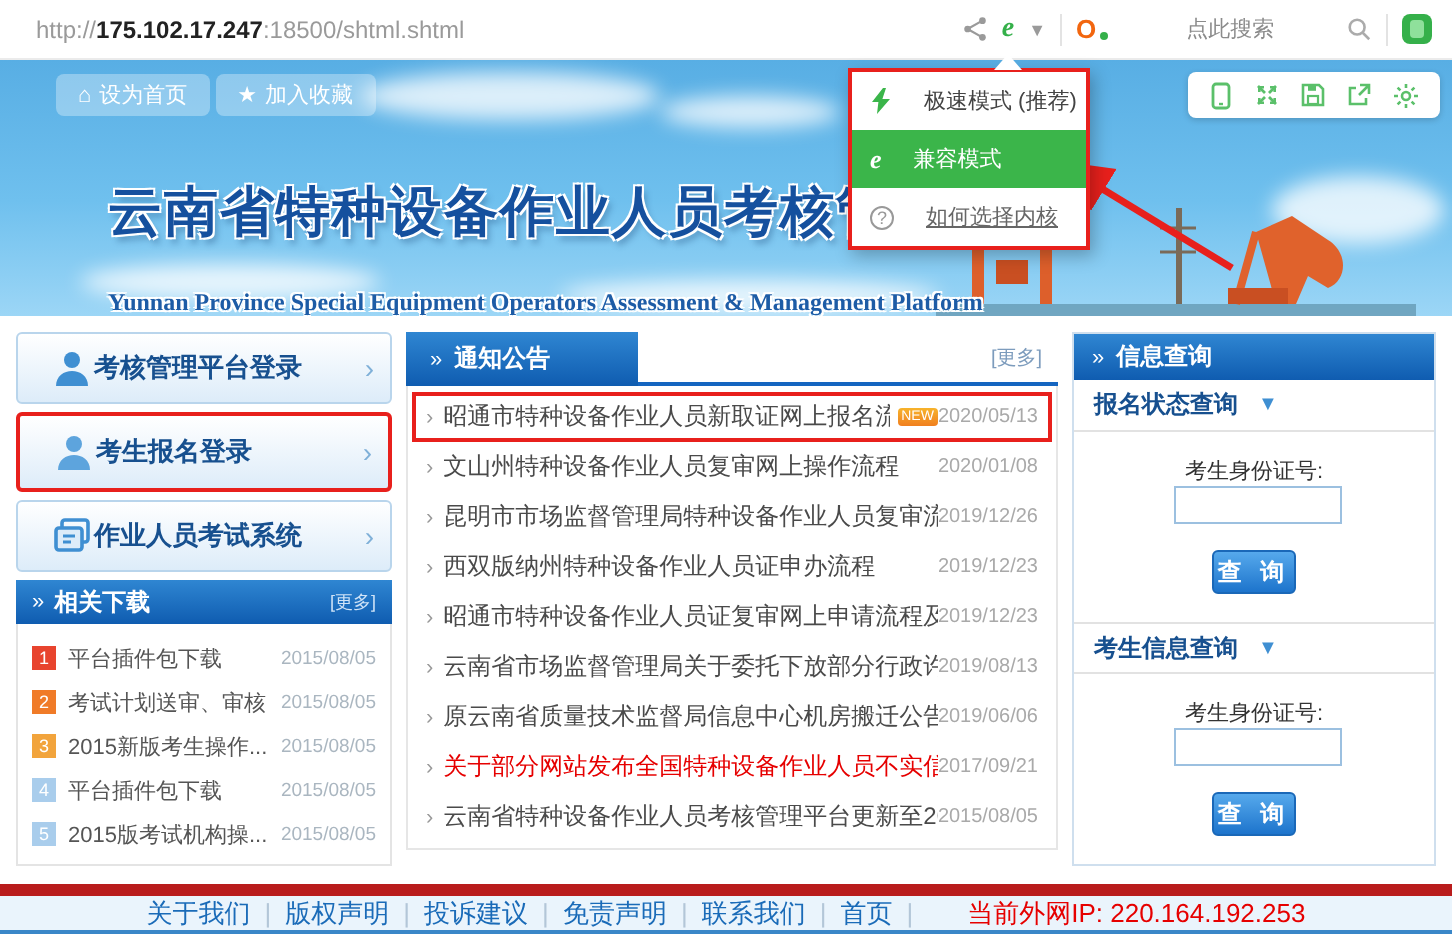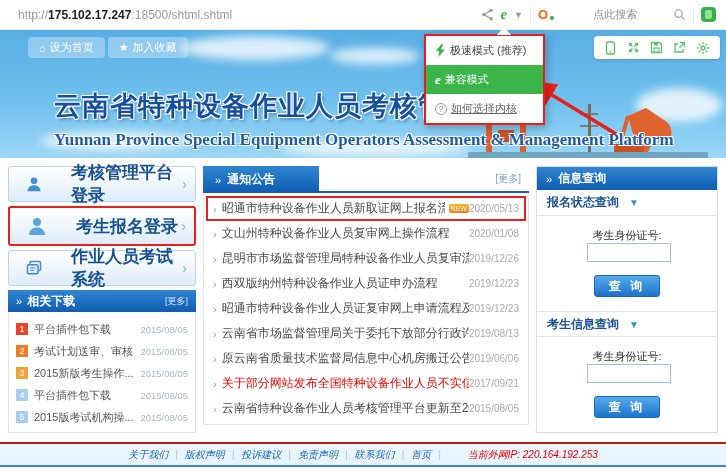--- a/index.html
+++ b/index.html
@@ -23,43 +23,43 @@
 
   
   .header { position:absolute; top:30px; left:0; width:726px; height:128px; background:linear-gradient(180deg,#58aee4 0%,#6fc0ee 55%,#9cd6f6 100%); }
   .cloud { position:absolute; background:rgba(255,255,255,.78); border-radius:50%; filter:blur(5px); }
   .hdr-tabs { position:absolute; left:28px; top:7px; display:flex; gap:3px; z-index:2; }
   .hdr-tab { background:rgba(255,255,255,.32); border-radius:4px; padding:3px 11px; font-size:11px; color:#fff; display:flex; align-items:center; gap:4px; cursor:pointer; }
   .hdr-tab .glyph { font-size:11px; }
   .title-wrap { position:absolute; left:54px; top:58px; z-index:2; }
   .site-title { font-family:"Liberation Serif","DejaVu Serif",serif; font-size:27px; font-weight:bold; color:#15509e; letter-spacing:1px;
       text-shadow:-1px -1px 0 #fff,1px -1px 0 #fff,-1px 1px 0 #fff,1px 1px 0 #fff,2px 3px 3px rgba(20,60,110,.35); }
-  .site-sub { margin-top:6px; font-family:"Liberation Serif","DejaVu Serif",serif; font-size:17px; font-weight:bold; color:#1d5ca6;
+  .site-sub { margin-top:20px; font-family:"Liberation Serif","DejaVu Serif",serif; font-size:12px; font-weight:bold; color:#1d5ca6;
       text-shadow:-1px -1px 0 #fff,1px -1px 0 #fff,-1px 1px 0 #fff,1px 1px 0 #fff; }
   .icon-bar { position:absolute; right:6px; top:6px; width:126px; height:23px; background:#fff; border-radius:4px; box-shadow:0 1px 3px rgba(0,0,0,.18); display:flex; align-items:center; justify-content:space-evenly; z-index:2; }
   .icon-bar svg { display:block; cursor:pointer; }
 
   
   .scene { position:absolute; left:468px; bottom:0; width:240px; height:72px; z-index:1; }
 
   
   .mode-menu { position:absolute; left:424px; top:4px; width:121px; background:#fff; border:2px solid #e8201c; box-shadow:2px 3px 8px rgba(0,0,0,.25); z-index:5; }
   .mode-caret { position:absolute; left:497px; top:-3px; width:0; height:0; border-left:7px solid transparent; border-right:7px solid transparent; border-bottom:8px solid #fff; z-index:6; }
-  .mode-item { height:29px; display:flex; align-items:center; gap:4px; padding-left:9px; font-size:11px; color:#444; cursor:pointer; }
+  .mode-item { height:29px; display:flex; align-items:center; gap:16px; padding-left:9px; font-size:11px; color:#444; cursor:pointer; }
   .mode-item.active { background:#3bb54a; color:#fff; }
   .mode-item .q-circle { width:12px; height:12px; border:1px solid #999; border-radius:50%; color:#999; font-size:9px; line-height:11px; text-align:center; }
   .mode-item.help span.lbl { text-decoration:underline; color:#666; }
   .mode-item .e-white { color:#fff; font-weight:bold; font-style:italic; font-family:"Liberation Serif",serif; font-size:13px; }
   .arrow-overlay { position:absolute; left:0; top:0; width:726px; height:128px; z-index:4; pointer-events:none; }
 
   
   .col-left { position:absolute; left:8px; top:166px; width:188px; }
   .login-btn { height:36px; margin-bottom:4px; border:1px solid #b9d5ec; border-radius:3px; background:linear-gradient(180deg,#ffffff,#ddecf9); display:flex; align-items:center; padding:0 8px 0 16px; cursor:pointer; }
   .login-btn.boxed { border:2px solid #e8201c; height:40px; }
-  .login-btn .lbl { font-size:17px; font-weight:bold; color:#17508f; margin-left:28px; }
+  .login-btn .lbl { font-size:13px; font-weight:bold; color:#17508f; margin-left:0; }
   .login-btn .chev { margin-left:auto; color:#7fb0d8; font-size:14px; }
 
   .panel-hd { height:22px; margin-top:4px; background:linear-gradient(180deg,#2f86d2,#0f5cb0); color:#fff; display:flex; align-items:center; padding:0 8px; font-size:12px; font-weight:bold; }
   .panel-hd .arrows { font-size:11px; margin-right:5px; font-weight:normal; }
   .panel-hd .more { margin-left:auto; font-size:9px; font-weight:normal; color:#cfe3f7; cursor:pointer; }
 
   .dl-list { border:1px solid #e4e4e4; border-top:none; padding:6px 7px 4px; background:#fff; }
   .dl-row { display:flex; align-items:center; height:22px; cursor:pointer; }
   .dl-num { width:12px; height:12px; font-size:9px; color:#fff; text-align:center; line-height:12px; flex:0 0 12px; }
   .dl-row:nth-child(1) .dl-num { background:#e8442e; }
@@ -86,28 +86,28 @@
   .col-right { position:absolute; left:536px; top:166px; width:182px; border:1px solid #cfdfee; background:#fff; }
   .q-header { height:23px; background:linear-gradient(180deg,#2f86d2,#0f5cb0); color:#fff; font-size:12px; font-weight:bold; display:flex; align-items:center; padding:0 9px; gap:6px; }
   .q-header .arrows { font-weight:normal; font-size:11px; }
   .q-sec-title { height:26px; display:flex; align-items:center; padding:0 10px; font-size:12px; font-weight:bold; color:#17508f; border-bottom:1px solid #e2e2e2; cursor:pointer; }
   .q-sec-title .vchev { margin-left:10px; color:#3f8fd2; font-size:10px; }
   .q-sec-title.second { border-top:1px solid #e2e2e2; }
   .q-form { padding:12px 8px 14px; }
   .q-line { display:flex; align-items:center;flex-direction:column; }
   .q-label { font-size:11px; color:#333; }
   .q-input { width:84px; height:19px; border:1px solid #9cc0e0; margin-left:3px; font-size:11px; padding:0 3px; }
-  .q-btn { display:block; margin:13px auto 0; width:66px; height:22px; background:linear-gradient(180deg,#56a9ec,#1d74cc); border:1px solid #1a68b8; border-radius:3px; color:#fff; font-size:12px; font-weight:bold; text-align:center; line-height:20px; cursor:pointer; letter-spacing:3px; }
+  .q-btn { display:block; margin:13px auto 0; width:42px; height:22px; background:linear-gradient(180deg,#56a9ec,#1d74cc); border:1px solid #1a68b8; border-radius:3px; color:#fff; font-size:12px; font-weight:bold; text-align:center; line-height:20px; cursor:pointer; letter-spacing:3px; }
   .radio-row { display:flex; align-items:center; gap:9px; margin-top:11px; }
   .radio-opt { display:flex; align-items:center; gap:3px; font-size:10.5px; color:#333; cursor:pointer; }
   .radio-dot { width:10px; height:10px; border:1px solid #777; border-radius:50%; position:relative; background:#fff; flex:0 0 10px; }
   .radio-dot.checked::after { content:""; position:absolute; left:2px; top:2px; width:4px; height:4px; border-radius:50%; background:#222; }
 
   
-  .footer { position:absolute; top:442px; left:0; width:726px; height:25px; background:#eaf4fc; border-top:2px solid #b91c1c; border-bottom:2px solid #3a87c8; display:flex; align-items:center; justify-content:center; font-size:10px;font-style:italic; }
+  .footer { position:absolute; top:442px; left:0; width:726px; height:25px; background:#eaf4fc; border-top:6px solid #b91c1c; border-bottom:2px solid #3a87c8; display:flex; align-items:center; justify-content:center; font-size:13px; }
   .f-link { color:#1a6bb8; cursor:pointer; }
   .f-link:not(:last-of-type)::after { content:"|"; color:#b3c6d8; margin:0 7px; cursor:default; }
   .f-ip { color:#e60000; margin-left:20px; }
 </style>
 </head>
 <body>
 
 <div class="browser-bar">
   <div class="url"><span>http://</span><b>175.102.17.247</b><span>:18500/shtml.shtml</span></div>
   <div class="bb-right">

